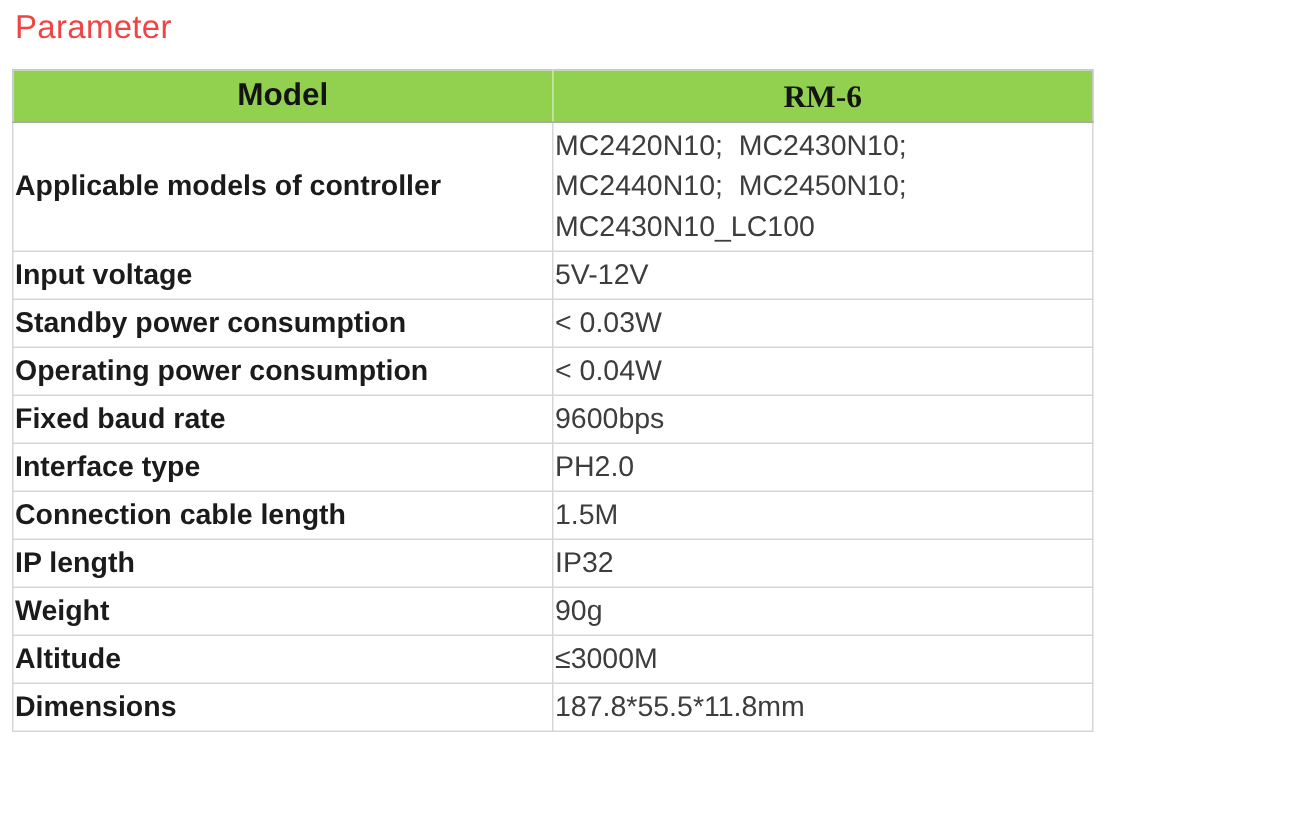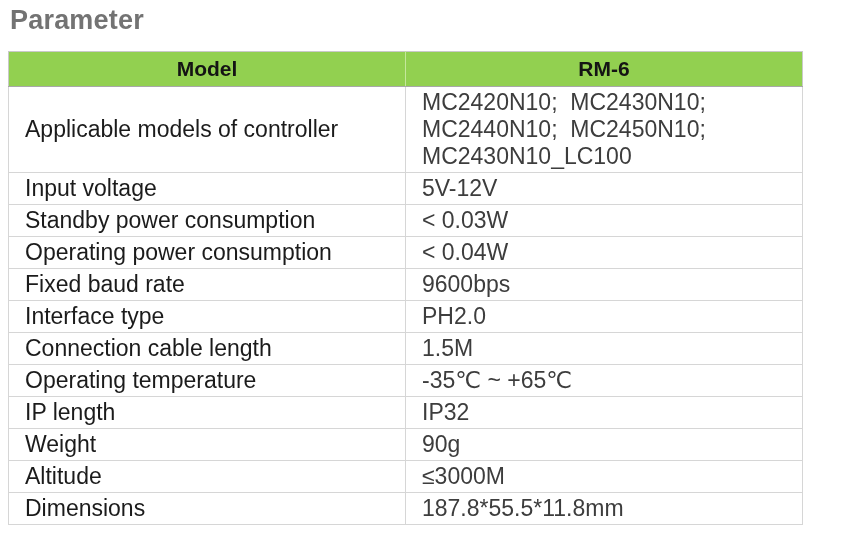--- a/index.html
+++ b/index.html
@@ -6,57 +6,58 @@
     margin: 0;
     padding: 0;
     background: #ffffff;
     width: 864px;
     height: 553px;
     overflow: hidden;
     font-family: "Liberation Sans", "DejaVu Sans", sans-serif;
   }
   .page-title {
     margin: 5px 0 5px 10px;
-    font-size: 27px;
-    font-weight: 700;
-    color: #737373;
+    font-size: 22px;
+    font-weight: 400;
+    color: #ef4444;
     letter-spacing: 0.2px;
   }
   table.spec-table {
     border-collapse: collapse;
     table-layout: fixed;
     margin-left: 8px;
-    width: 795px;
+    width: 721px;
     border: 1px solid #c9c9c9;
     margin-top: 15px;
   }
   table.spec-table th {
     background: #92d050;
     color: #141414;
     font-size: 21px;
     font-weight: 700;
     text-align: center;
     padding: 2px 4px;
     line-height: 30px;
     border-bottom: 1px solid #a8a8a8;
   }
   table.spec-table th.col-value {
     border-left: 1px solid #c5e79c;
+    font-family: Liberation Serif, serif;
   }
   table.spec-table td {
-    font-size: 23px;
+    font-size: 19px;
     line-height: 27px;
-    padding: 2px 4px 2px 16px;
+    padding: 2px 4px 2px 1px;
     border: 1px solid #d6d6d6;
     vertical-align: middle;
     overflow: hidden;
     white-space: pre-wrap;
   }
   table.spec-table td.label {
-    font-weight: 400;
+    font-weight: 700;
     color: #1b1b1b;
     width: 396px;
   }
   table.spec-table td.value {
     font-weight: 400;
     color: #3d3d3d;
     width: 437px;
   }
 </style>
 </head>
@@ -96,24 +97,20 @@
       </tr>
       <tr>
         <td class="label">Interface type</td>
         <td class="value">PH2.0</td>
       </tr>
       <tr>
         <td class="label">Connection cable length</td>
         <td class="value">1.5M</td>
       </tr>
       <tr>
-        <td class="label">Operating temperature</td>
-        <td class="value">-35℃ ~ +65℃</td>
-      </tr>
-      <tr>
         <td class="label">IP length</td>
         <td class="value">IP32</td>
       </tr>
       <tr>
         <td class="label">Weight</td>
         <td class="value">90g</td>
       </tr>
       <tr>
         <td class="label">Altitude</td>
         <td class="value">≤3000M</td>

